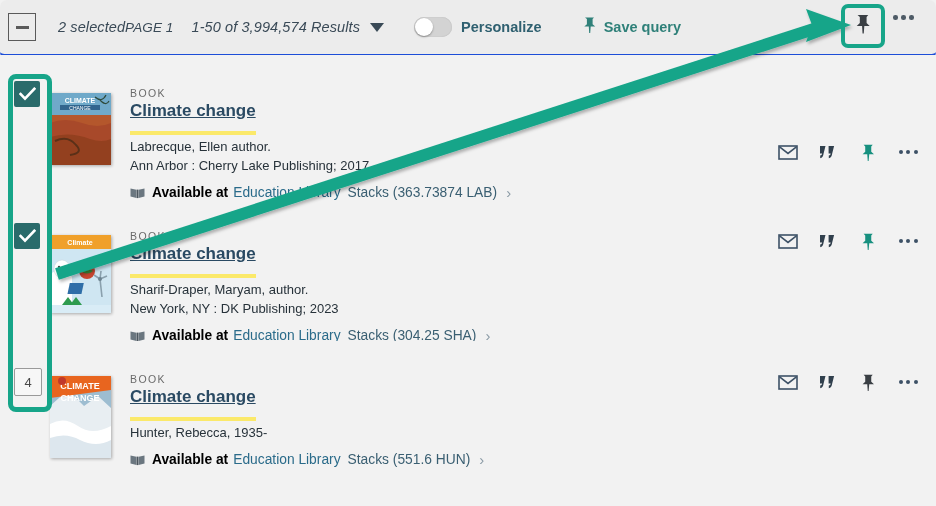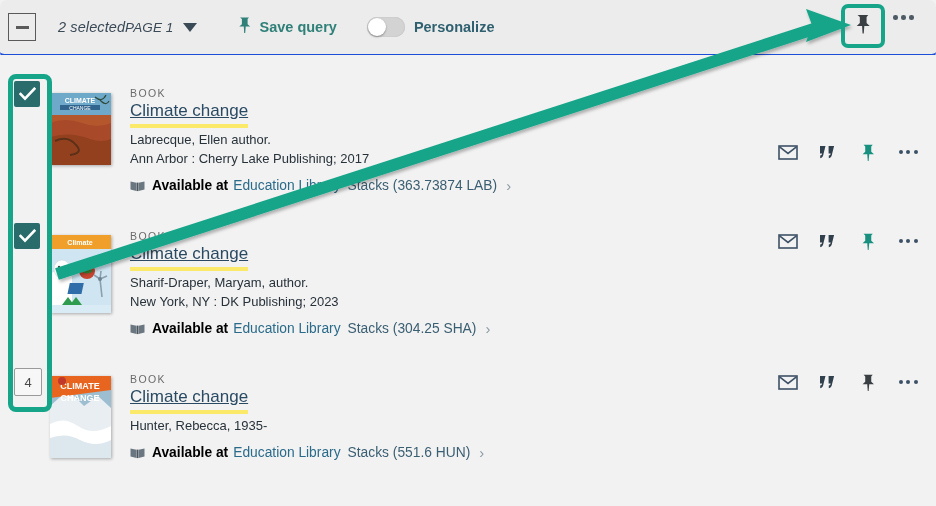--- a/index.html
+++ b/index.html
@@ -158,26 +158,26 @@
 
   .info { position: absolute; left: 130px; top: 0; }
   .rtype {
     font-size: 10.5px;
     letter-spacing: 1.4px;
     color: #6b6b6b;
     text-transform: uppercase;
   }
   .rtitle {
     font-size: 17px;
-    font-weight: normal;
+    font-weight: bold;
     color: #2a4a63;
     text-decoration: underline;
     display: inline-block;
     background: linear-gradient(to top, #fbe96a 0px, #fbe96a 4px, transparent 4px);
-    padding-bottom: 7px;
+    padding-bottom: 14px;
     margin-top: 2px;
     cursor: pointer;
   }
   .rauthor, .rpub {
     font-size: 13px;
     color: #27323a;
     margin-top: 4px;
   }
   .avail {
     margin-top: 11px;
@@ -217,36 +217,37 @@
 <body>
 
 <div id="app">
 
   <div id="topbar">
     <div class="deselect-box">
       <div class="dash"></div>
     </div>
     <div class="tb-text" id="sel-count">2 selected</div>
     <div class="tb-text" id="page-label">PAGE 1</div>
+    <div class="tb-text" id="results-label">1-50 of 3,994,574 Results</div>
     <div class="caret-down"></div>
+
+    <div id="personalize">
+      <div class="toggle-track">
+        <div class="toggle-knob"></div>
+      </div>
+      <span class="label">Personalize</span>
+    </div>
 
     <div id="save-query">
       <span>
         <svg width="16" height="18" viewBox="0 0 16 18">
           <path d="M3 1.5 L12 1.5 L10.6 3 L10.6 8.2 L13.2 10.6 L8.7 10.6 L8.2 17 L7.2 17 L6.8 10.6 L2.3 10.6 L4.9 8.2 L4.9 3 Z" fill="#2f8079"></path>
         </svg>
       </span>
       <span class="label">Save query</span>
-    </div>
-
-    <div id="personalize">
-      <div class="toggle-track">
-        <div class="toggle-knob"></div>
-      </div>
-      <span class="label">Personalize</span>
     </div>
 
     <div id="pin-btn-wrap">
       <span>
         <svg width="19" height="22" viewBox="0 0 16 18">
           <path d="M3 1.5 L12 1.5 L10.6 3 L10.6 8.2 L13.2 10.6 L8.7 10.6 L8.2 17 L7.2 17 L6.8 10.6 L2.3 10.6 L4.9 8.2 L4.9 3 Z" fill="#3a3f44"></path>
         </svg>
       </span>
     </div>
 

